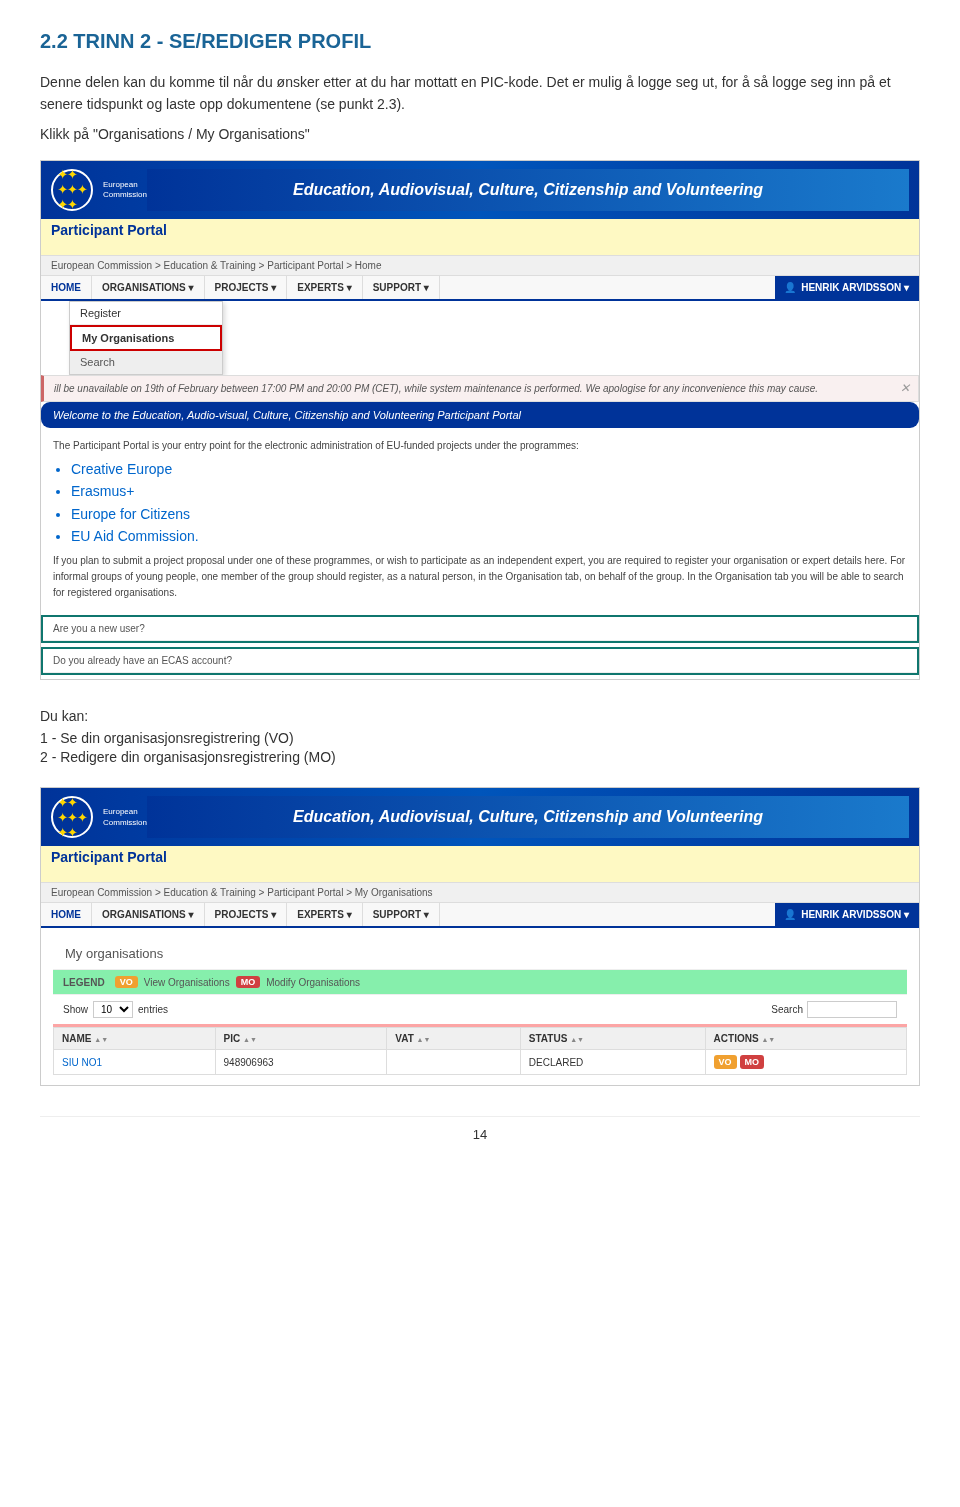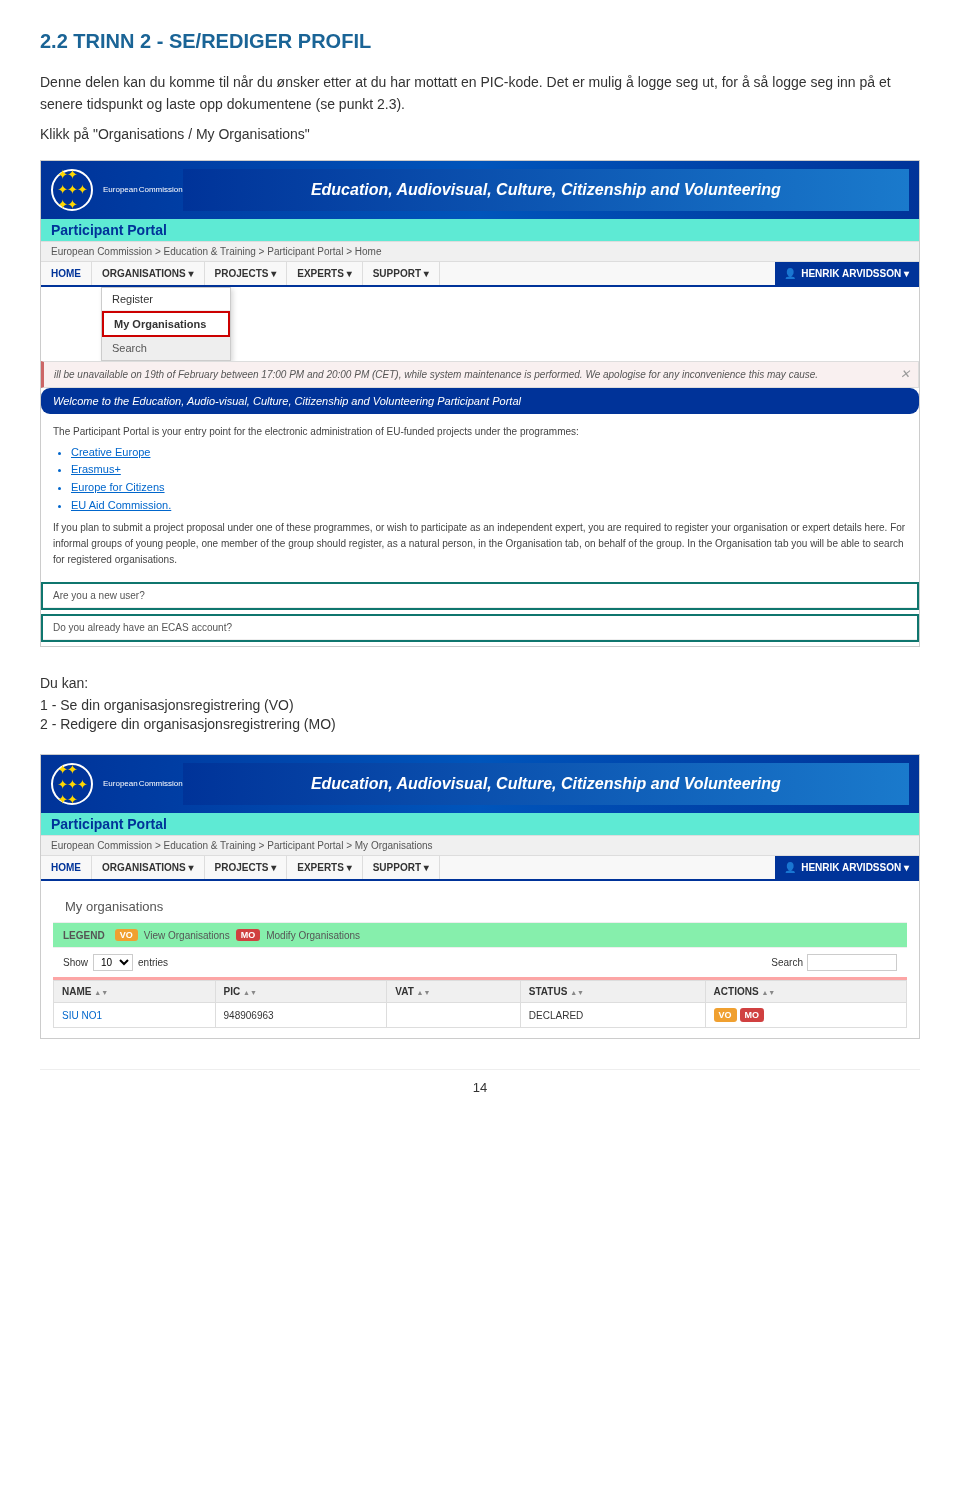--- a/index.html
+++ b/index.html
@@ -48,22 +48,22 @@
       padding: 4px 10px;
       font-size: 10px;
       color: #555;
       border-bottom: 1px solid #ddd;
     }
 
     
     .portal-dropdown-menu {
       background: #fff;
       border: 1px solid #ccc;
-      width: 130px;
-      margin-left: 60px;
+      width: 154px;
+      margin-left: 28px;
       box-shadow: 2px 2px 5px rgba(0,0,0,0.15);
     }
 
     .dropdown-item {
       padding: 5px 10px;
       font-size: 11px;
       color: #333;
       border-bottom: 1px solid #eee;
     }
 
@@ -117,23 +117,22 @@
       line-height: 1.6;
     }
 
     .portal-content ul {
       margin-left: 18px;
       margin-top: 4px;
       margin-bottom: 6px;
     }
 
     .portal-content li {
-      font-size: 11px;
+      font-size: 14px;
       color: #0066cc;
-      text-decoration: underline;
     }
 
     
     .portal-accordion {
       border: 2px solid #0f766e;
       margin: 4px 0;
     }
 
     .portal-accordion-item {
       padding: 6px 10px;
@@ -309,22 +308,22 @@
 
     .portal-top-section {
       background: linear-gradient(to right, #003399, #0055bb, #003399);
       padding: 8px 10px;
       display: flex;
       align-items: center;
       justify-content: space-between;
     }
 
     .portal-title-section {
-      background: #5eead4;
-      padding: 3px 10px 3px 10px;
+      background: #fef9c3;
+      padding: 3px 10px 17px 10px;
       display: flex;
       align-items: center;
       gap: 10px;
       border-bottom: 1px solid #ddd;
     }
 
     .portal-nav-bar {
       display: flex;
       align-items: center;
       background: #f8f8f8;
@@ -377,20 +376,21 @@
     }
 
     .stars-unicode {
       color: #FFD700;
       font-size: 13px;
       letter-spacing: -1px;
     }
 
     .ec-logo-box {
       display: flex;
+      flex-direction: column;
       align-items: flex-start;
       gap: 1px;
     }
 
     .ec-commission-text {
       color: #fff;
       font-size: 8px;
       line-height: 1.2;
     }
 

